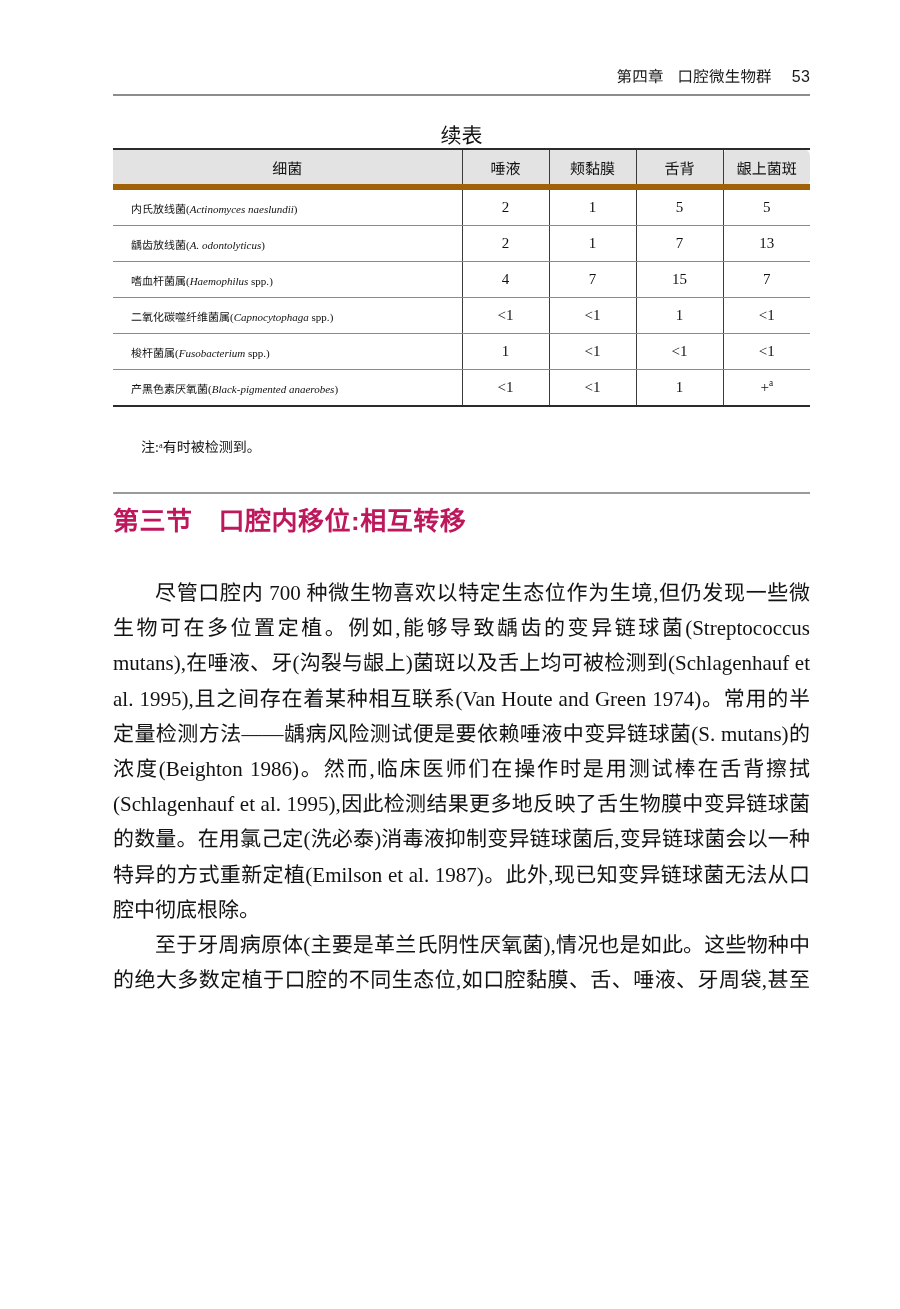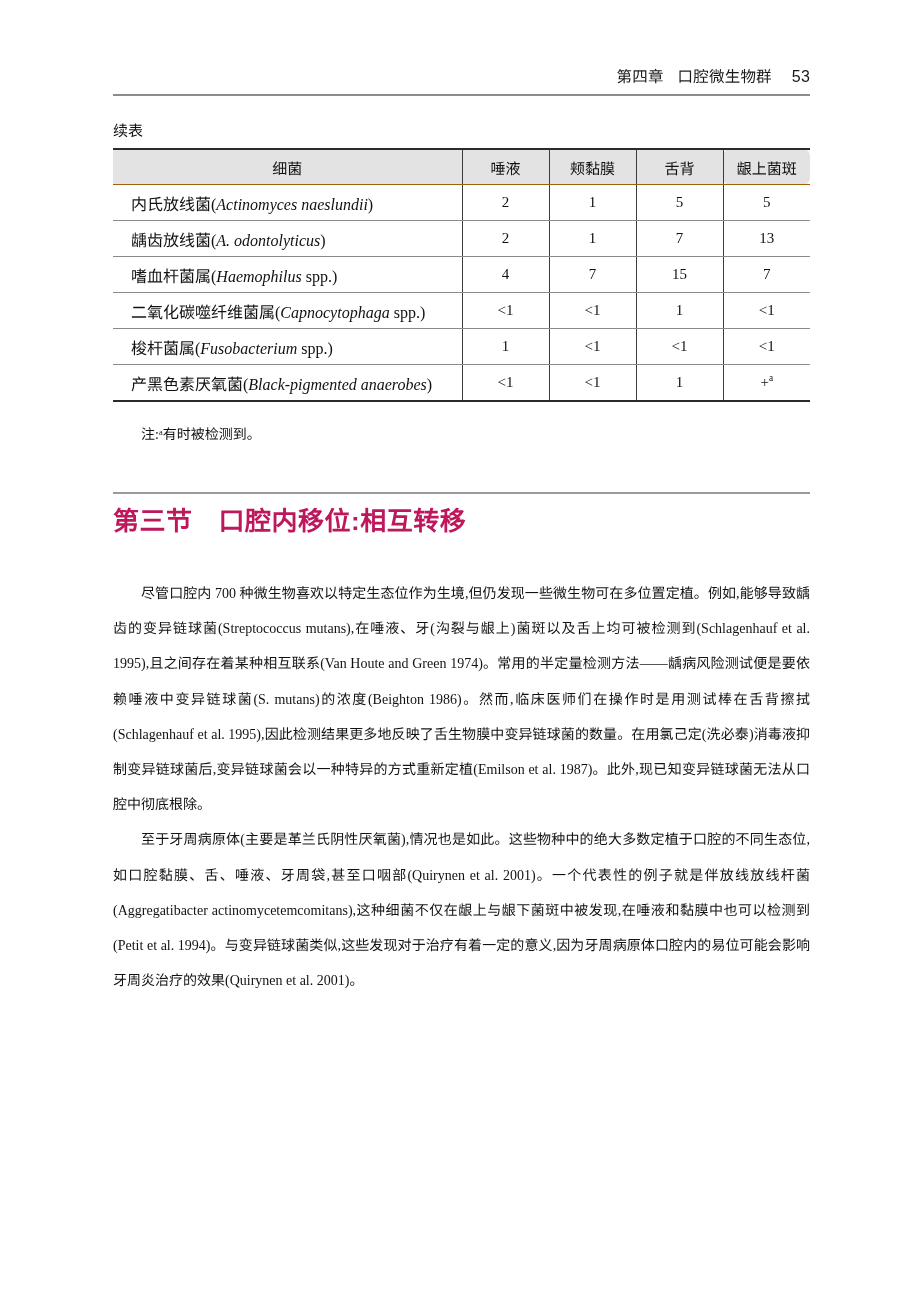--- a/index.html
+++ b/index.html
@@ -47,22 +47,22 @@
     height: 1.5px;
     background: #8c8c8c;
   }
 
   
   .cont-label {
     position: absolute;
     left: 113px;
     top: 119px;
     width: 697px;
-    text-align: left;
-    font-size: 15px;
+    text-align: center;
+    font-size: 21px;
     padding-right: 2px;
   }
 
   
   .data-table {
     position: absolute;
     left: 113px;
     top: 148px;
     width: 697px;
     border-collapse: collapse;
@@ -80,29 +80,29 @@
     vertical-align: middle;
   }
   .data-table thead th {
     background: #e3e3e3;
     height: 34px;
     text-align: center;
     font-weight: normal;
     font-family: "Liberation Sans", "DejaVu Sans", sans-serif;
     font-size: 15px;
     border-top: 2.5px solid #2b2b2b;
-    border-bottom: 1px solid #a16207;
+    border-bottom: 6px solid #a16207;
   }
   .data-table tbody td {
     height: 35px;
   }
   .data-table tbody td.name-cell {
     text-align: left;
     padding-left: 18px;
-    font-size: 16px;
+    font-size: 11px;
     white-space: nowrap;
   }
   .data-table tbody td.val-cell {
     text-align: center;
     font-size: 15px;
   }
   .data-table tbody tr:last-child td {
     border-bottom: 2.5px solid #2b2b2b;
   }
   
@@ -114,21 +114,21 @@
   sup.fn {
     font-size: 0.62em;
     vertical-align: super;
     line-height: 0;
   }
 
   
   .table-note {
     position: absolute;
     left: 113px;
-    top: 423px;
+    top: 436px;
     width: 697px;
     font-size: 14px;
     text-indent: 28px;
   }
 
   
   .sec-rule {
     position: absolute;
     left: 113px;
     top: 492px;
@@ -148,21 +148,21 @@
     color: #be185d;
   }
   .section-heading .sec-no { margin-right: 26px; }
 
   
   .body-text {
     position: absolute;
     left: 113px;
     top: 576px;
     width: 697px;
-    font-size: 14px;
+    font-size: 21px;
     line-height: 35.2px;
     text-align: justify;
     text-justify: inter-ideograph;
     color: #121212;
   }
   .body-text p {
     margin: 0;
     text-indent: 2em;
   }
 </style>

